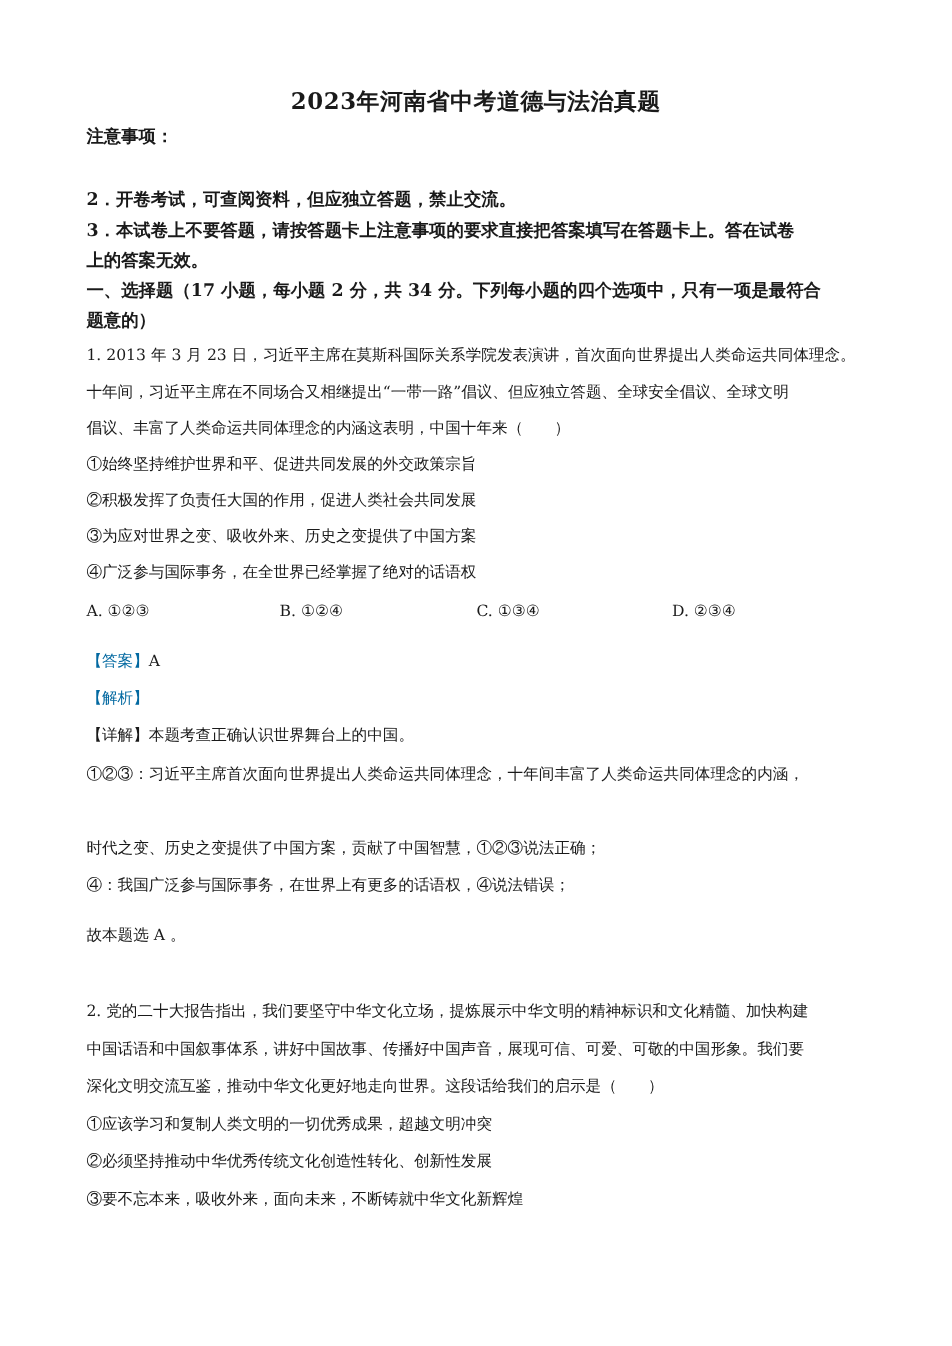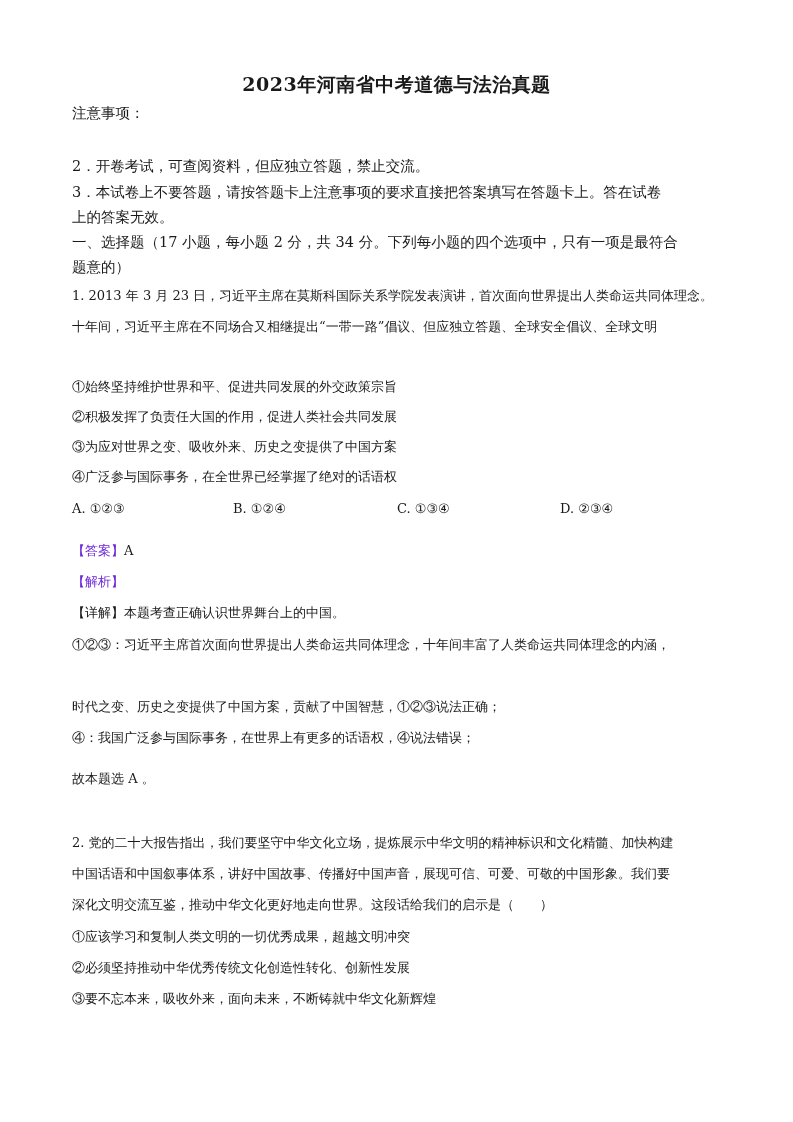--- a/index.html
+++ b/index.html
@@ -7,40 +7,41 @@
       width: 793px; height: 1122px; position: relative; overflow: hidden;
       font-family: "DejaVu Serif", "Liberation Serif", serif;
       color: #1a1a1a;
     }
     .page { position: absolute; left: 0; top: 0; width: 793px; height: 966px; }
     .title {
       position: absolute; left: 0; right: 0; top: 72px; text-align: center;
       font-size: 19px; font-weight: bold; letter-spacing: 0.5px;
     }
     .line { position: absolute; left: 72px; white-space: nowrap; }
-    .bold { font-weight: normal; font-size: 14.5px; text-align: center; }
+    .bold { font-weight: bold; font-size: 14.5px; text-align: center; }
     .norm { font-size: 13px; text-align: right; }
-    .blue { color: #6d28d9; }
+    .blue { color: #0369a1; }
     .opt { position: absolute; font-size: 13px; white-space: nowrap; }
   </style>
 </head>
 <body>
 
 <div class="page">
   <div class="title">2023年河南省中考道德与法治真题</div>
 
   <div class="line bold" style="top:104px">注意事项：</div>
   <div class="line bold" style="top:157px">2．开卷考试，可查阅资料，但应独立答题，禁止交流。</div>
   <div class="line bold" style="top:183px">3．本试卷上不要答题，请按答题卡上注意事项的要求直接把答案填写在答题卡上。答在试卷</div>
   <div class="line bold" style="top:208px">上的答案无效。</div>
   <div class="line bold" style="top:233px">一、选择题（17 小题，每小题 2 分，共 34 分。下列每小题的四个选项中，只有一项是最符合</div>
   <div class="line bold" style="top:258px">题意的）</div>
 
   <div class="line norm" style="top:287px">1. 2013 年 3 月 23 日，习近平主席在莫斯科国际关系学院发表演讲，首次面向世界提出人类命运共同体理念。</div>
   <div class="line norm" style="top:318px">十年间，习近平主席在不同场合又相继提出“一带一路”倡议、但应独立答题、全球安全倡议、全球文明</div>
+  <div class="line norm" style="top:348px">倡议、丰富了人类命运共同体理念的内涵这表明，中国十年来（　　）</div>
 
   <div class="line norm" style="top:378px">①始终坚持维护世界和平、促进共同发展的外交政策宗旨</div>
   <div class="line norm" style="top:408px">②积极发挥了负责任大国的作用，促进人类社会共同发展</div>
   <div class="line norm" style="top:438px">③为应对世界之变、吸收外来、历史之变提供了中国方案</div>
   <div class="line norm" style="top:468px">④广泛参与国际事务，在全世界已经掌握了绝对的话语权</div>
 
   <div class="opt" style="left:72px;top:501px">A. ①②③</div>
   <div class="opt" style="left:233px;top:501px">B. ①②④</div>
   <div class="opt" style="left:397px;top:501px">C. ①③④</div>
   <div class="opt" style="left:560px;top:501px">D. ②③④</div>

